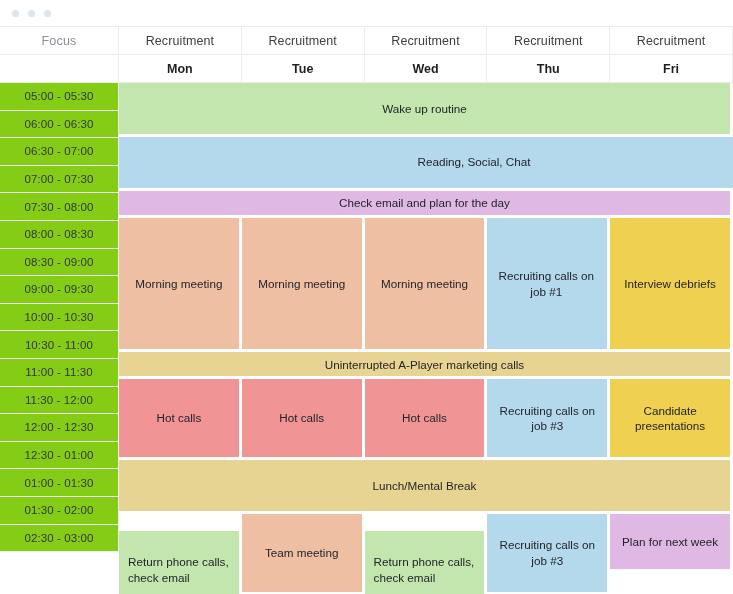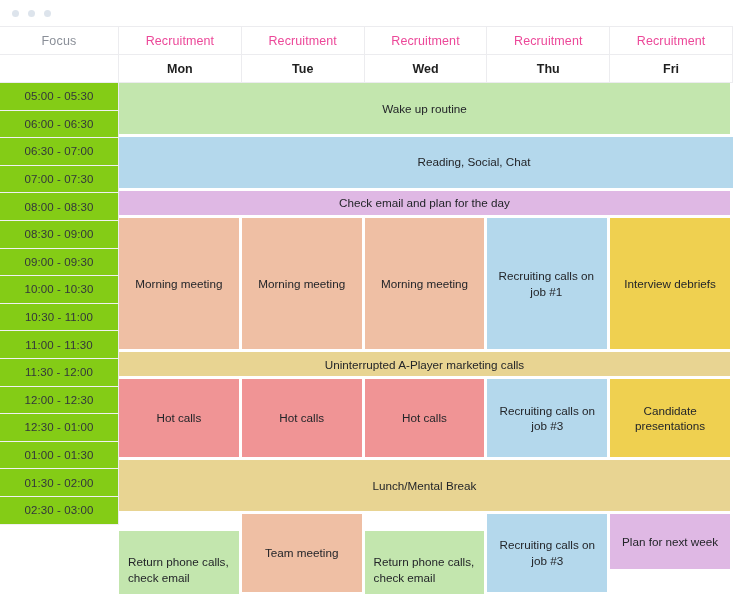--- a/index.html
+++ b/index.html
@@ -73,21 +73,21 @@
   .time-col-w { width: 119px; min-width: 119px; }
   .day-col-w  { width: 122.8px; min-width: 122.8px; }
 
   .hdr-focus-label {
     font-size: 12.5px;
     color: #8a8f98;
     letter-spacing: .2px;
   }
   .hdr-dept-label {
     font-size: 12.5px;
-    color: #ec4899;
+    color: #404040;
     letter-spacing: .1px;
   }
   .hdr-day-label {
     font-size: 12.5px;
     color: #1f1f1f;
     font-weight: bold;
   }
   .hdr-blank { background: #ffffff; }
 
   
@@ -199,20 +199,21 @@
           </div>
         </div>
     </div>
 
     <div class="body-wrap">
       <div class="time-col" id="time-col">
           <div class="time-slot">05:00 - 05:30</div>
           <div class="time-slot">06:00 - 06:30</div>
           <div class="time-slot">06:30 - 07:00</div>
           <div class="time-slot">07:00 - 07:30</div>
+          <div class="time-slot">07:30 - 08:00</div>
           <div class="time-slot">08:00 - 08:30</div>
           <div class="time-slot">08:30 - 09:00</div>
           <div class="time-slot">09:00 - 09:30</div>
           <div class="time-slot">10:00 - 10:30</div>
           <div class="time-slot">10:30 - 11:00</div>
           <div class="time-slot">11:00 - 11:30</div>
           <div class="time-slot">11:30 - 12:00</div>
           <div class="time-slot">12:00 - 12:30</div>
           <div class="time-slot">12:30 - 01:00</div>
           <div class="time-slot">01:00 - 01:30</div>

